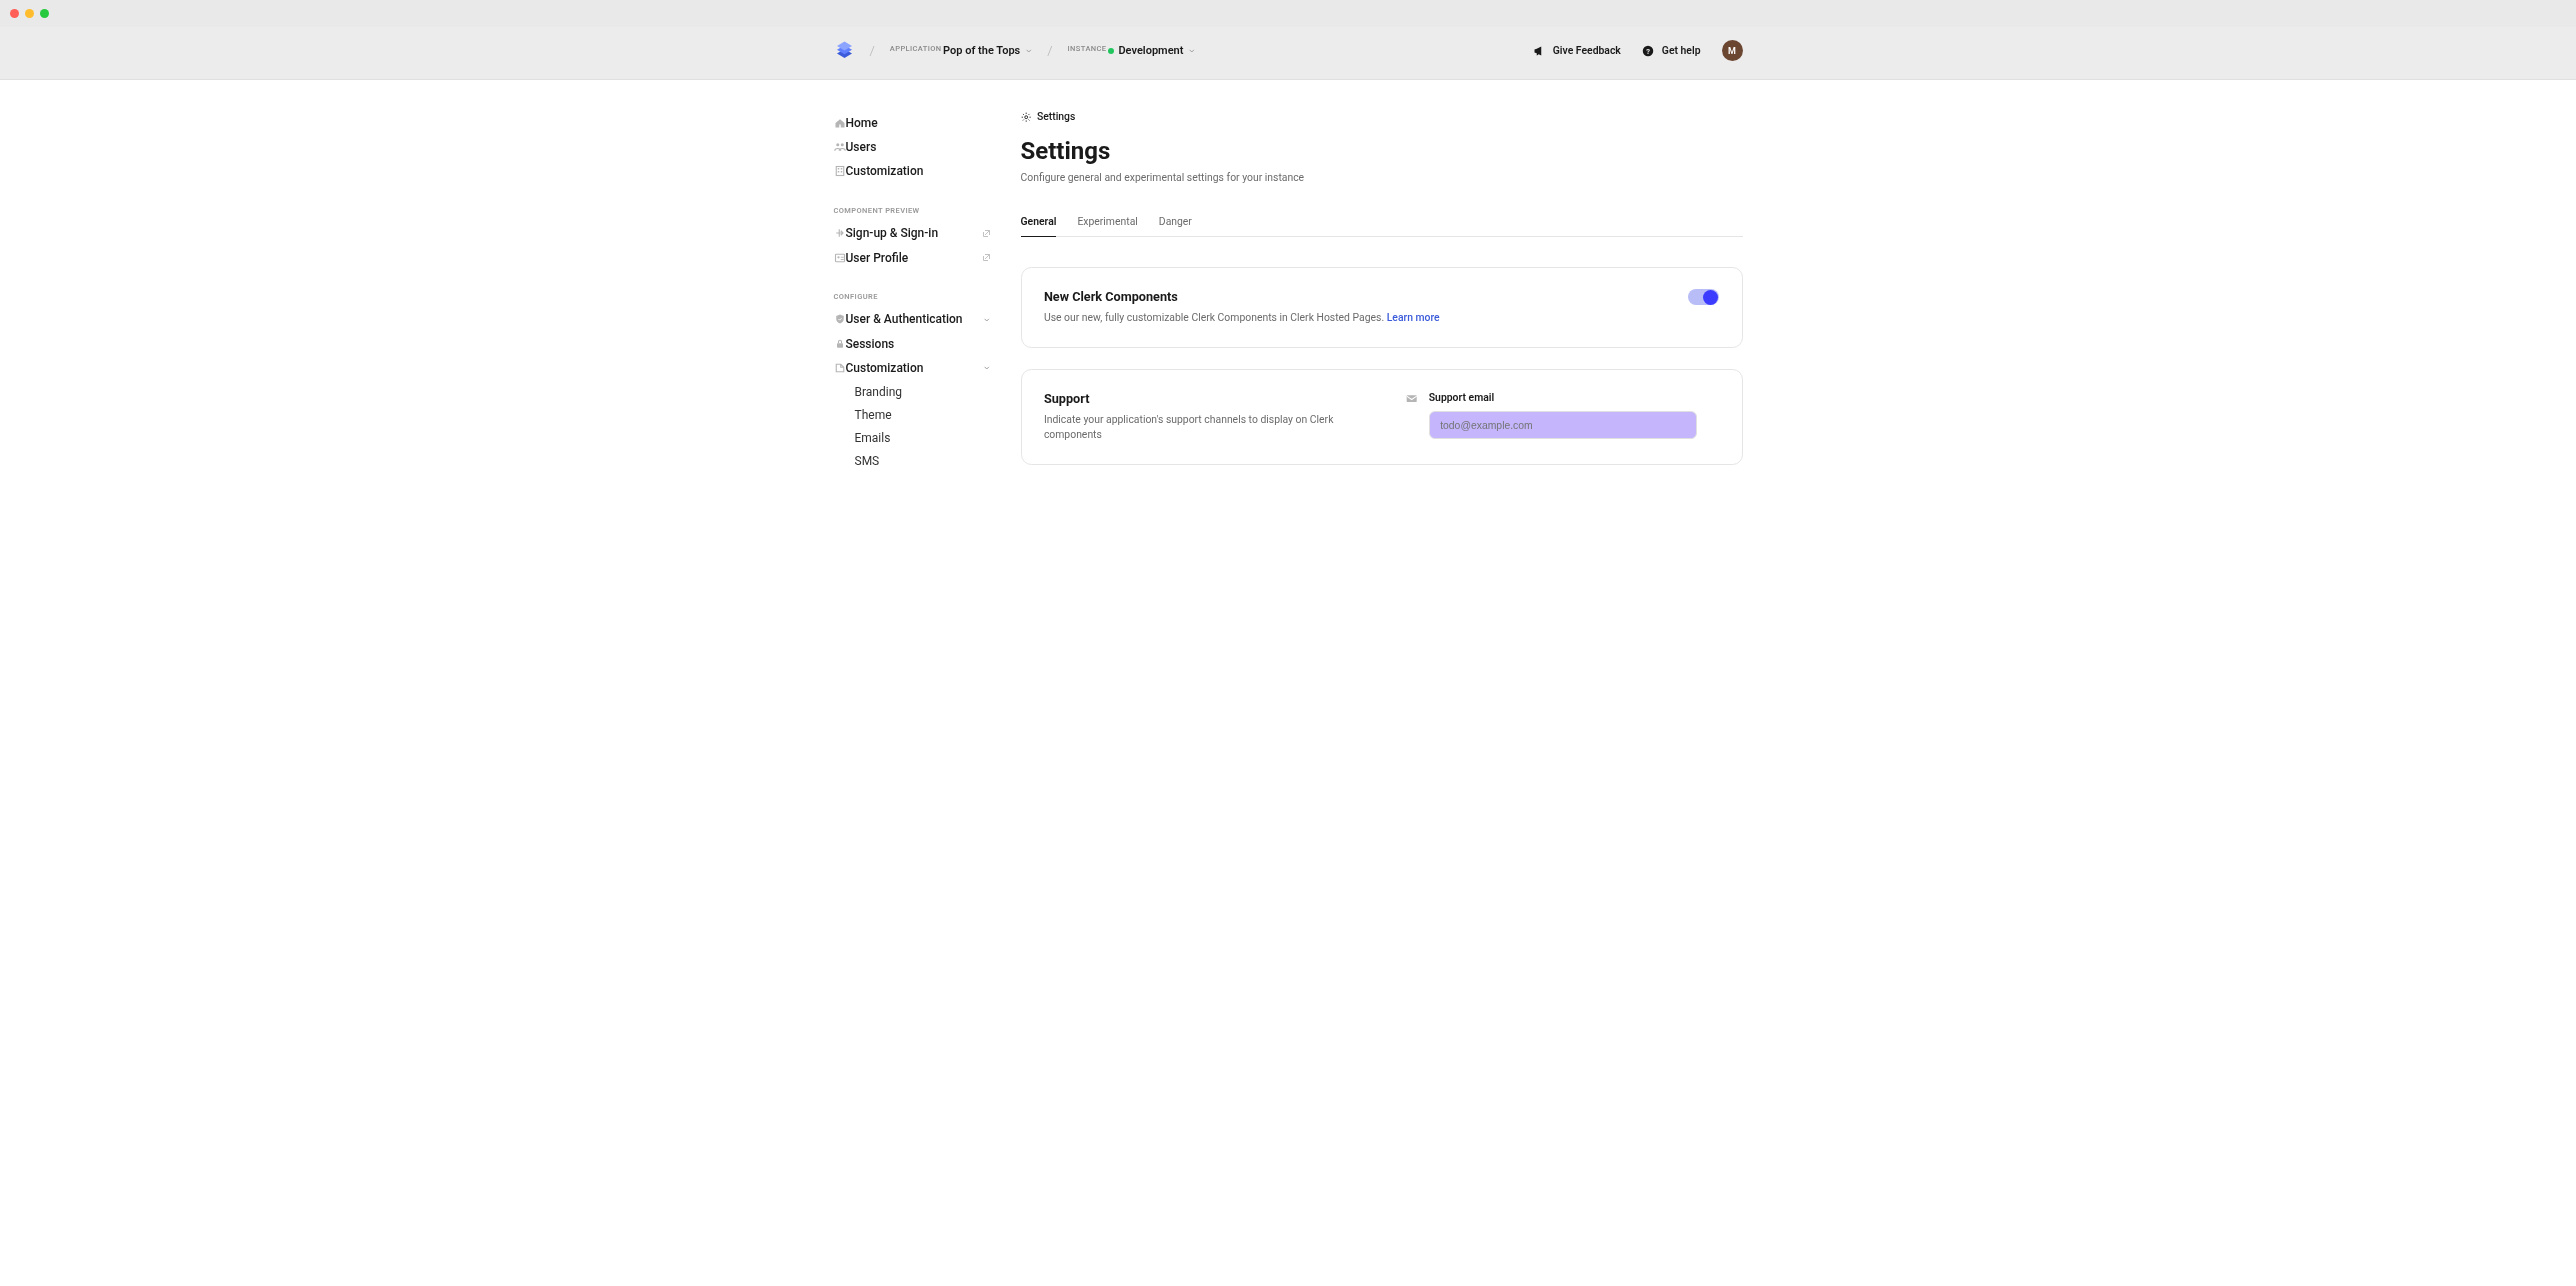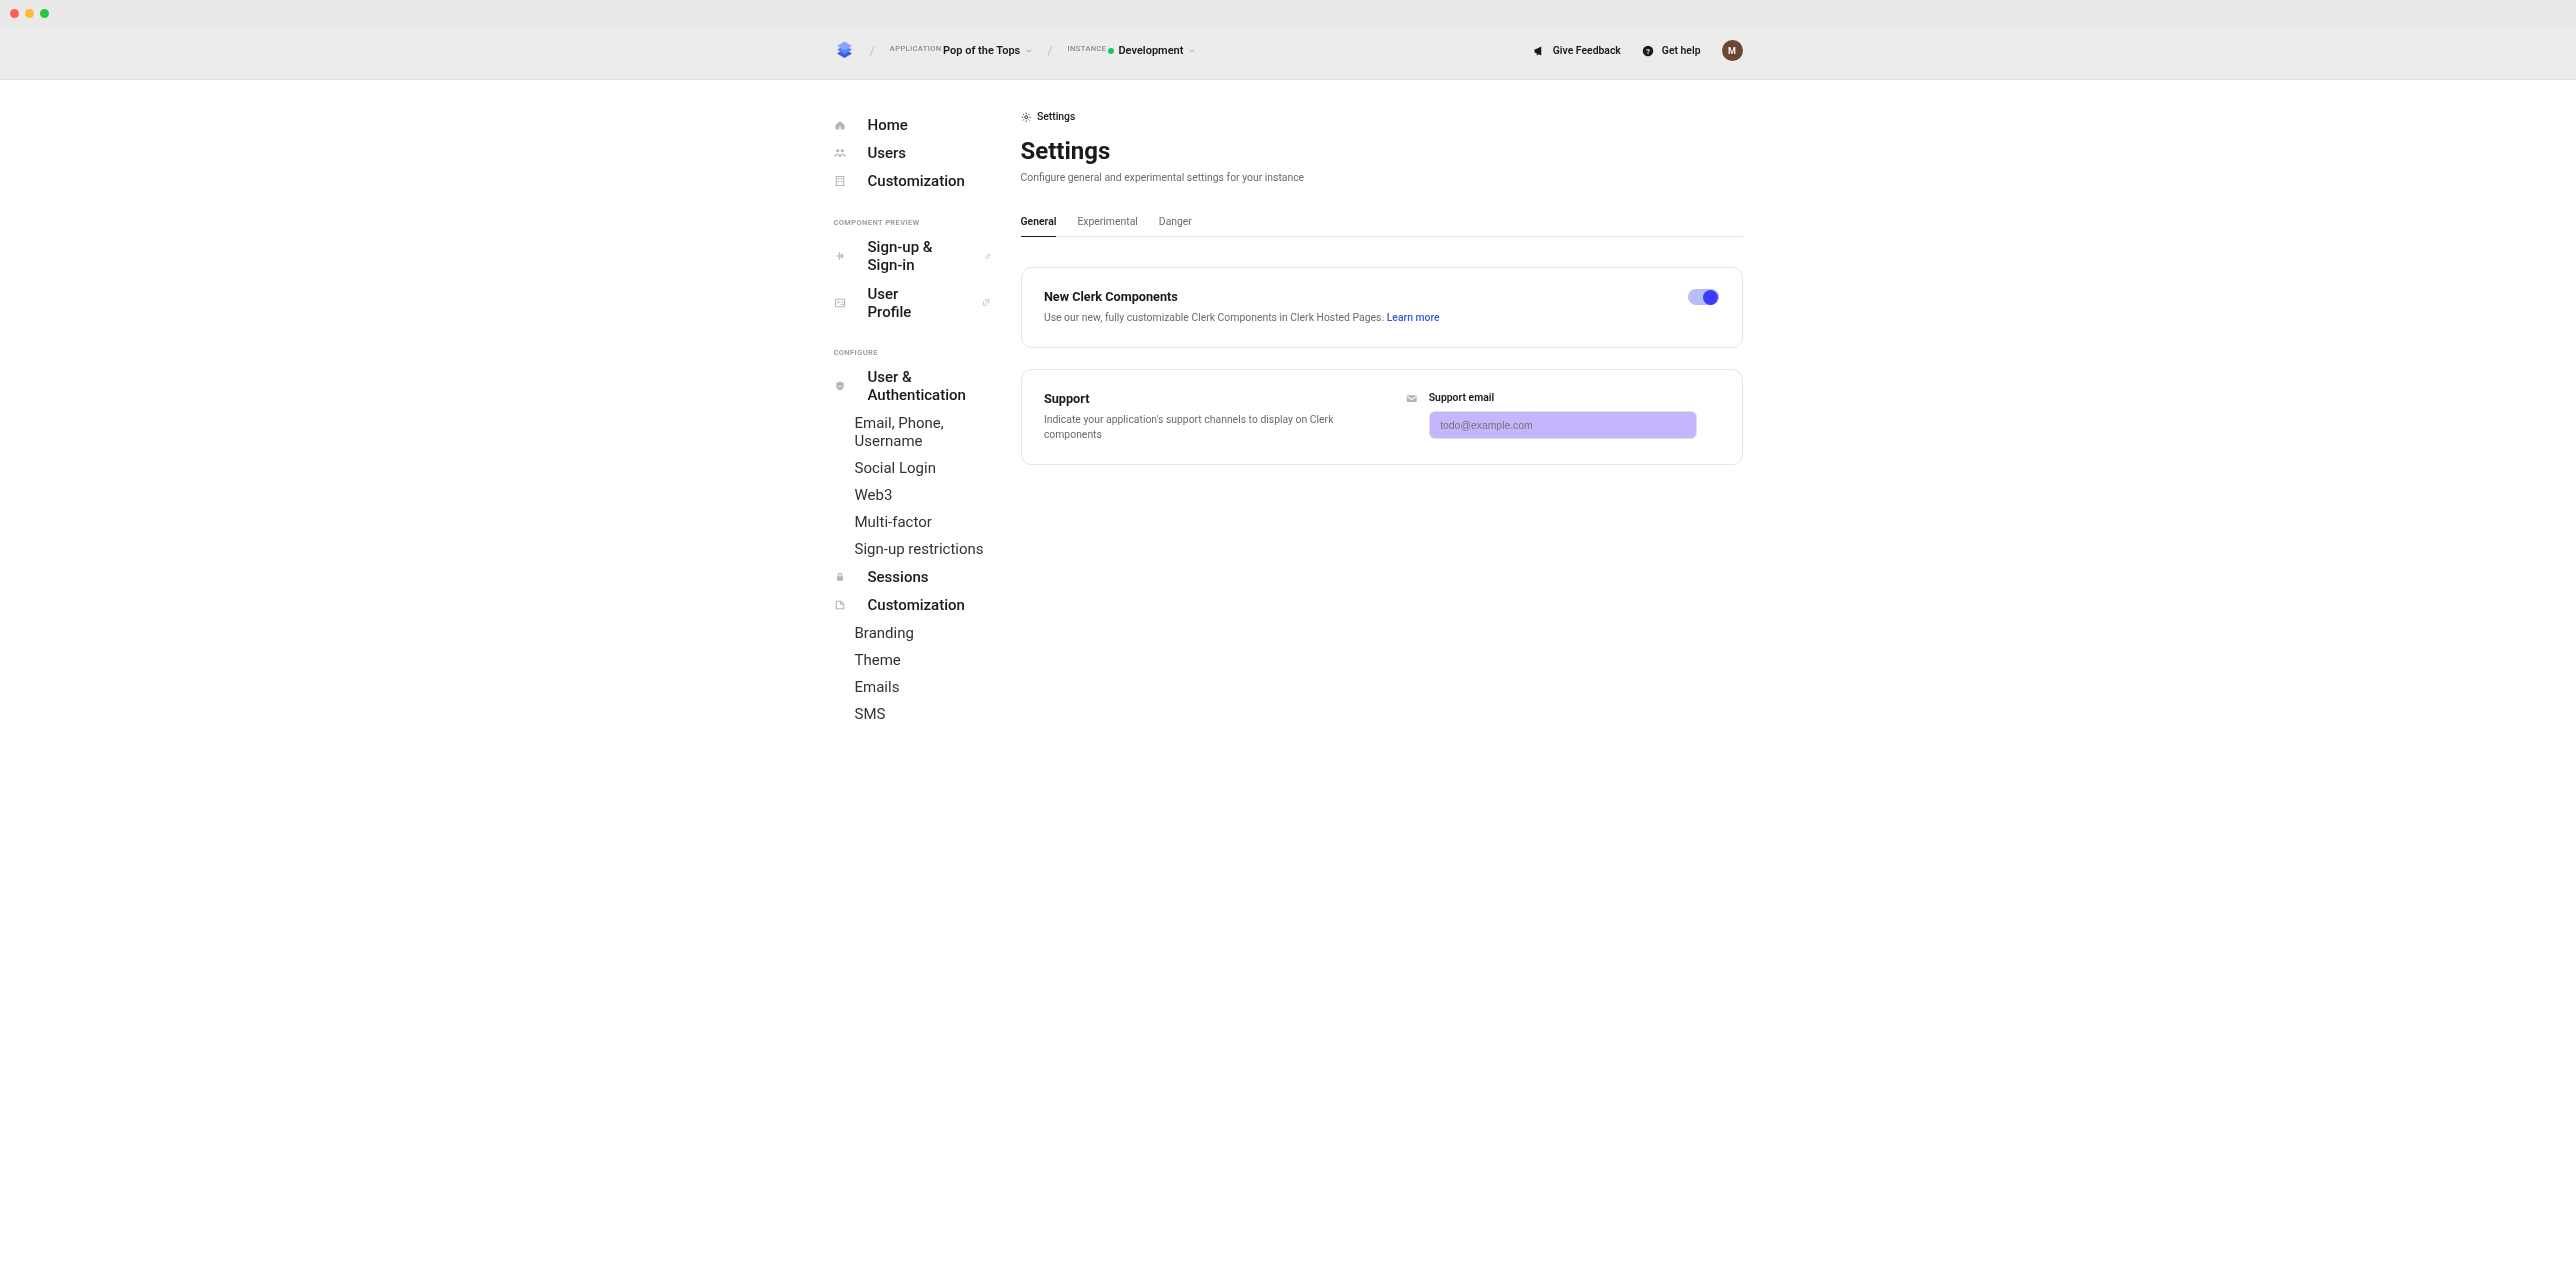--- a/index.html
+++ b/index.html
@@ -28,21 +28,21 @@
   .avatar { width: 21px; height: 21px; border-radius: 50%; background: #6b4631; color: #fff; display: flex; align-items: center; justify-content: center; font-size: 9px; font-weight: 600; cursor: pointer; }
 
   
   .shell { max-width: 924px; margin: 0 auto; display: flex; gap: 30px; padding: 30px 7.5px; }
   .sidebar { width: 157px; flex-shrink: 0; }
   .main { flex: 1; min-width: 0; }
 
   
   .nav-section { margin-bottom: 18px; }
   .nav-section-title { font-size: 7.5px; letter-spacing: 0.4px; color: #9a9a9a; font-weight: 600; padding: 4.5px 0 6px 0; }
-  .nav-item { display: flex; align-items: center; gap: 22px; padding: 5.2px 0; color: #1a1a1a; font-size: 15px; font-weight: 500; cursor: pointer; }
+  .nav-item { display: flex; align-items: center; gap: 0; padding: 5.2px 0; color: #1a1a1a; font-size: 12px; font-weight: 500; cursor: pointer; }
   .nav-item .ico { width: 12px; height: 12px; color: #b5b5b5; flex-shrink: 0; display:flex; align-items:center; justify-content:center; }
   .nav-item .spacer { flex: 1; }
   .nav-item .ext { width: 9px; height: 9px; color: #c0c0c0; }
   .nav-sub { padding-left: 21px; }
   .nav-sub .nav-item { font-weight: 400; color: #333; padding: 4.5px 0; }
 
   
   .breadcrumb-row { display: flex; align-items: center; gap: 6px; color: #1a1a1a; font-size: 10.4px; font-weight: 500; margin-bottom: 13.4px; }
   .breadcrumb-row .ico { width: 10.4px; height: 10.4px; color: #1a1a1a; }
   .page-title { font-size: 24px; font-weight: 700; margin-bottom: 6px; color: #1a1a1a; }
@@ -210,37 +210,20 @@
             <svg viewBox="0 0 16 16" width="12" height="12">
               <path d="M8 2l5 2v4c0 3-2 5-5 6-3-1-5-3-5-6V4l5-2z" fill="currentColor"></path>
               <path d="M6 8l1.5 1.5L10 7" stroke="#fff" stroke-width="1.3" fill="none"></path>
             </svg>
           </span>
         <span>User &amp; Authentication</span>
         <span class="spacer"></span>
         <svg class="chev" viewBox="0 0 12 12">
             <path d="M3 5l3 3 3-3" stroke="currentColor" stroke-width="1.5" fill="none" stroke-linecap="round"></path>
           </svg>
-      </div>
-      <div class="nav-sub">
-        <div class="nav-item">
-            <span>Email, Phone, Username</span>
-          </div>
-        <div class="nav-item">
-            <span>Social Login</span>
-          </div>
-        <div class="nav-item">
-            <span>Web3</span>
-          </div>
-        <div class="nav-item">
-            <span>Multi-factor</span>
-          </div>
-        <div class="nav-item">
-            <span>Sign-up restrictions</span>
-          </div>
       </div>
 
       <div class="nav-item">
         <span class="ico">
             <svg viewBox="0 0 16 16" width="12" height="12">
               <rect x="4" y="7" width="8" height="6" rx="1" fill="currentColor"></rect>
               <path d="M6 7V5a2 2 0 014 0v2" stroke="currentColor" stroke-width="1.5" fill="none"></path>
             </svg>
           </span>
         <span>Sessions</span>

